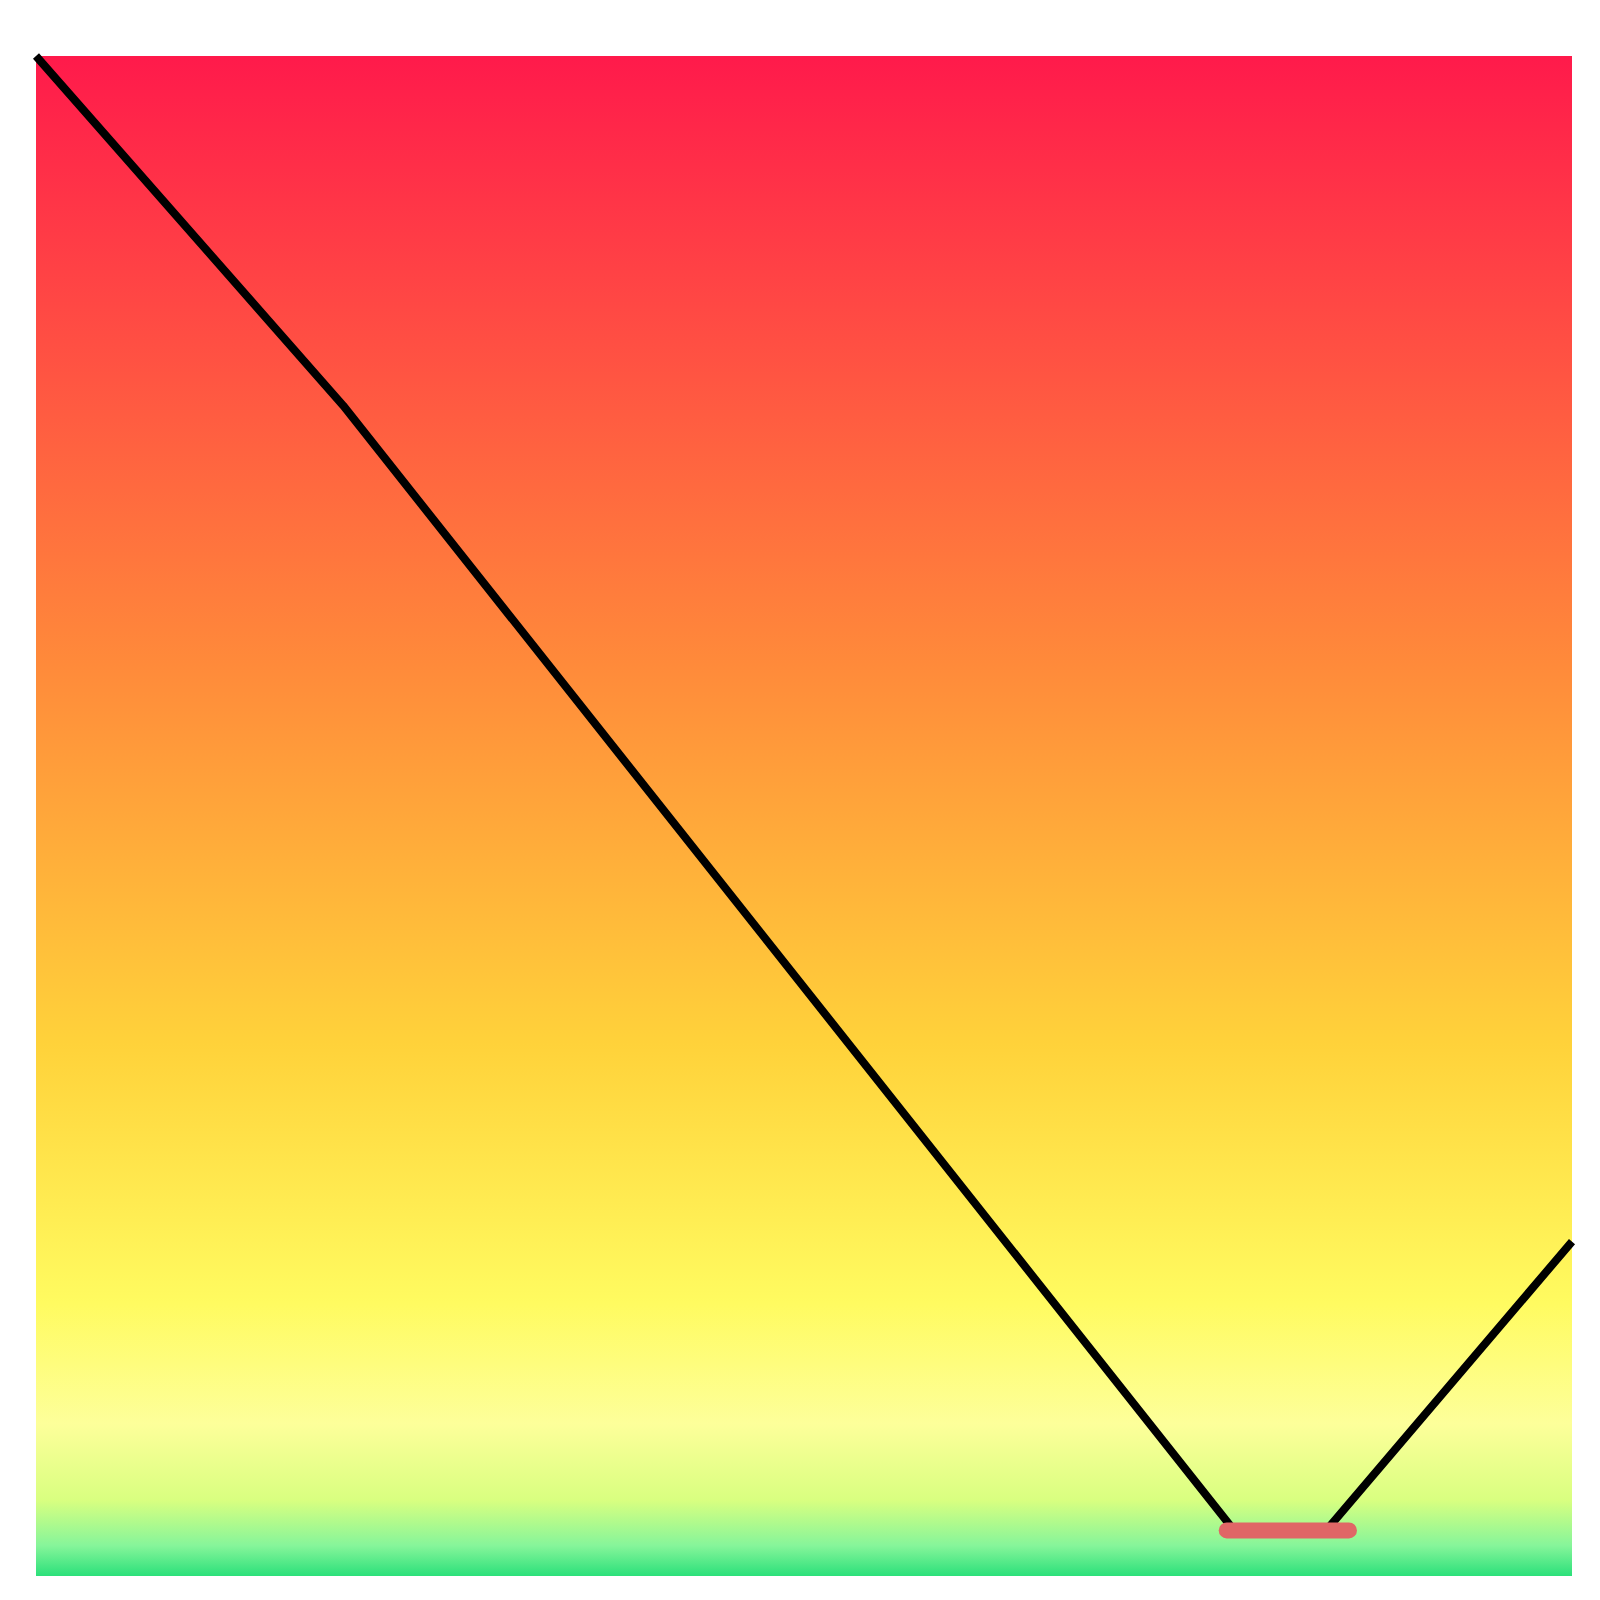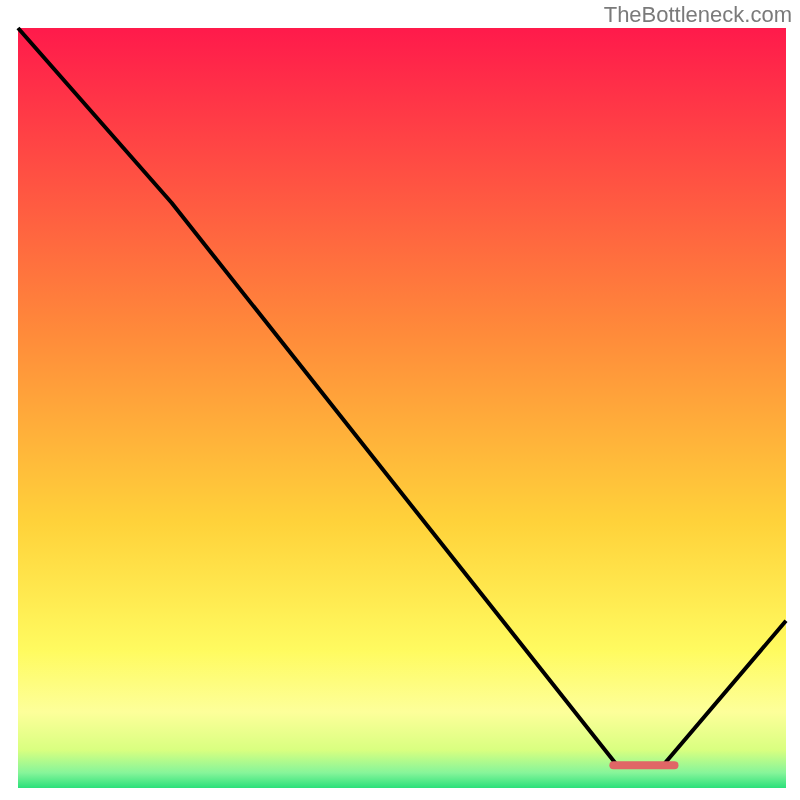--- a/index.html
+++ b/index.html
@@ -26,21 +26,20 @@
     font-weight: 500;
   }
   svg {
     display: block;
   }
 </style>
 </head>
 <body>
 
 <div class="container">
-  <div class="attribution">TheBottleneck.com</div>
   <svg id="chart-svg" width="800" height="800" viewBox="0 0 800 800">
     <defs>
       <linearGradient id="bg-grad" x1="0" y1="0" x2="0" y2="1">
           <stop offset="0%" stop-color="#ff1a4b"></stop>
           <stop offset="40%" stop-color="#ff8a3a"></stop>
           <stop offset="65%" stop-color="#ffd23a"></stop>
           <stop offset="82%" stop-color="#fffb60"></stop>
           <stop offset="90%" stop-color="#fdff9a"></stop>
           <stop offset="95%" stop-color="#d9ff80"></stop>
           <stop offset="98%" stop-color="#86f59a"></stop>

